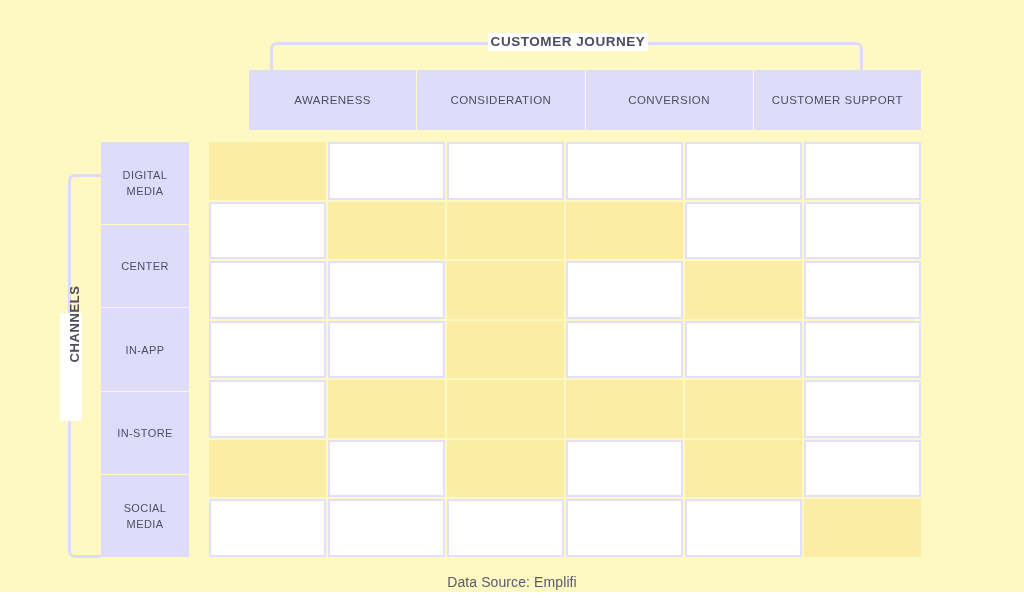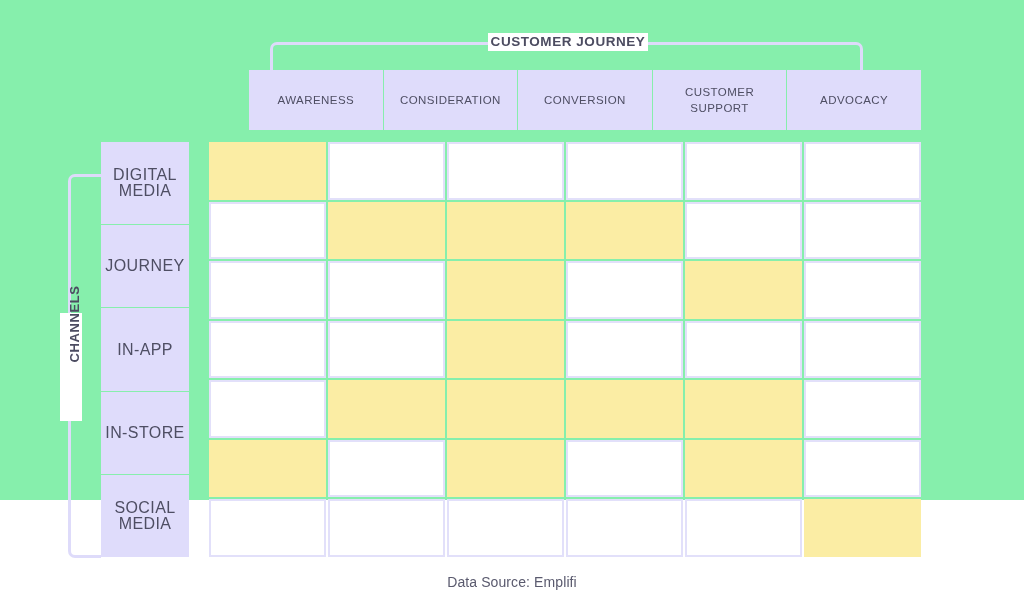--- a/index.html
+++ b/index.html
@@ -7,22 +7,22 @@
     width: 1024px;
     height: 602px;
     background: #ffffff;
     font-family: "Liberation Sans", sans-serif;
     overflow: hidden;
   }
 
   #stage {
     position: relative;
     width: 1024px;
-    height: 500px;
-    background: #86efac;
+    height: 592px;
+    background: #fef9c3;
   }
 
   
   #journey-bracket-left {
     position: absolute;
     left: 270px;
     top: 42px;
     width: 218px;
     height: 28px;
     border-left: 3px solid #dedbfa;
@@ -126,21 +126,21 @@
     flex-direction: column;
     gap: 1px;
   }
   .row-label {
     flex: 1 1 0;
     background: #dfdcfb;
     display: flex;
     align-items: center;
     justify-content: center;
     text-align: center;
-    font-size: 16px;
+    font-size: 11px;
     letter-spacing: 0.4px;
     color: #4e4e63;
     line-height: 16px;
     padding: 0 4px;
   }
 
   
   #matrix {
     position: absolute;
     left: 209px;
@@ -189,26 +189,25 @@
 
   <div id="channels-bracket"></div>
   <div id="channels-bracket-mask"></div>
   <div id="channels-title">CHANNELS</div>
 
   <div id="col-headers">
       <div class="col-header">AWARENESS</div>
       <div class="col-header">CONSIDERATION</div>
       <div class="col-header">CONVERSION</div>
       <div class="col-header">CUSTOMER SUPPORT</div>
-      <div class="col-header">ADVOCACY</div>
     </div>
 
   <div id="row-labels">
       <div class="row-label">DIGITAL MEDIA</div>
-      <div class="row-label">JOURNEY</div>
+      <div class="row-label">CENTER</div>
       <div class="row-label">IN-APP</div>
       <div class="row-label">IN-STORE</div>
       <div class="row-label">SOCIAL MEDIA</div>
     </div>
 
   <div id="matrix">
       <div class="matrix-row">
         <div class="matrix-cell on"></div>
         <div class="matrix-cell"></div>
         <div class="matrix-cell"></div>

